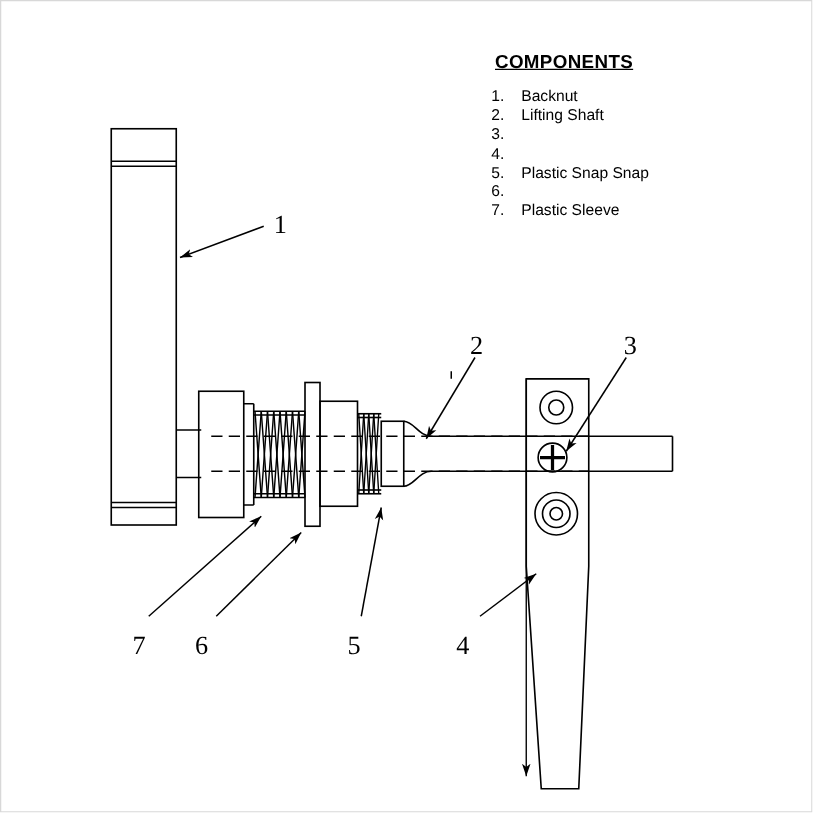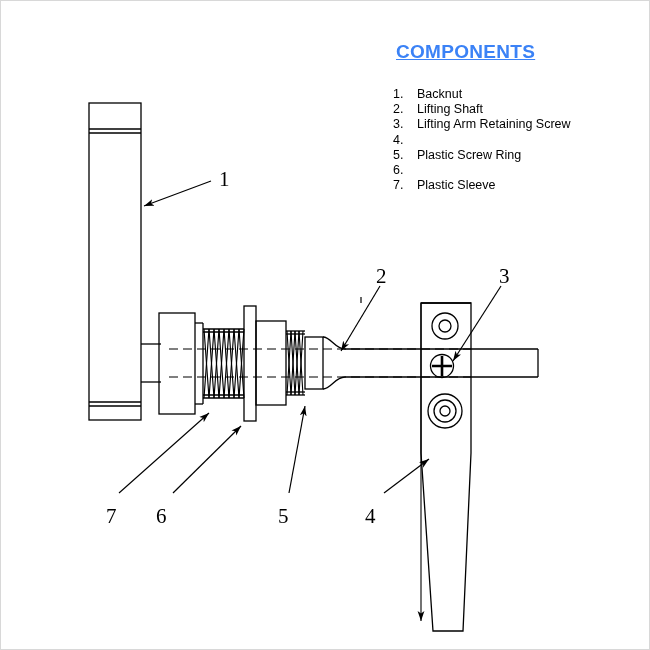--- a/index.html
+++ b/index.html
@@ -28,26 +28,26 @@
     height: 650px;
     display: block;
   }
   .legend {
     position: absolute;
     left: 392px;
     top: 40px;
     width: 230px;
   }
   .legend-title {
-    font-size: 19px;
+    font-size: 15px;
     font-weight: bold;
     letter-spacing: 0.3px;
-    color: #3b82f6;
+    color: #000000;
     text-decoration: underline;
-    margin: 0 0 24px 3px;
+    margin: 0 0 12px 3px;
     display: inline-block;
   }
   .legend-list {
     list-style: none;
     margin: 0;
     padding: 0;
   }
   .legend-row {
     display: flex;
     align-items: baseline;
@@ -223,28 +223,27 @@
       <li class="legend-row">
         <span class="legend-num">1.</span>
         <span class="legend-label">Backnut</span>
       </li>
       <li class="legend-row">
         <span class="legend-num">2.</span>
         <span class="legend-label">Lifting Shaft</span>
       </li>
       <li class="legend-row">
         <span class="legend-num">3.</span>
-        <span class="legend-label">Lifting Arm Retaining Screw</span>
       </li>
       <li class="legend-row">
         <span class="legend-num">4.</span>
       </li>
       <li class="legend-row">
         <span class="legend-num">5.</span>
-        <span class="legend-label">Plastic Screw Ring</span>
+        <span class="legend-label">Plastic Snap Snap</span>
       </li>
       <li class="legend-row">
         <span class="legend-num">6.</span>
       </li>
       <li class="legend-row">
         <span class="legend-num">7.</span>
         <span class="legend-label">Plastic Sleeve</span>
       </li>
     </ul>
   </div>

